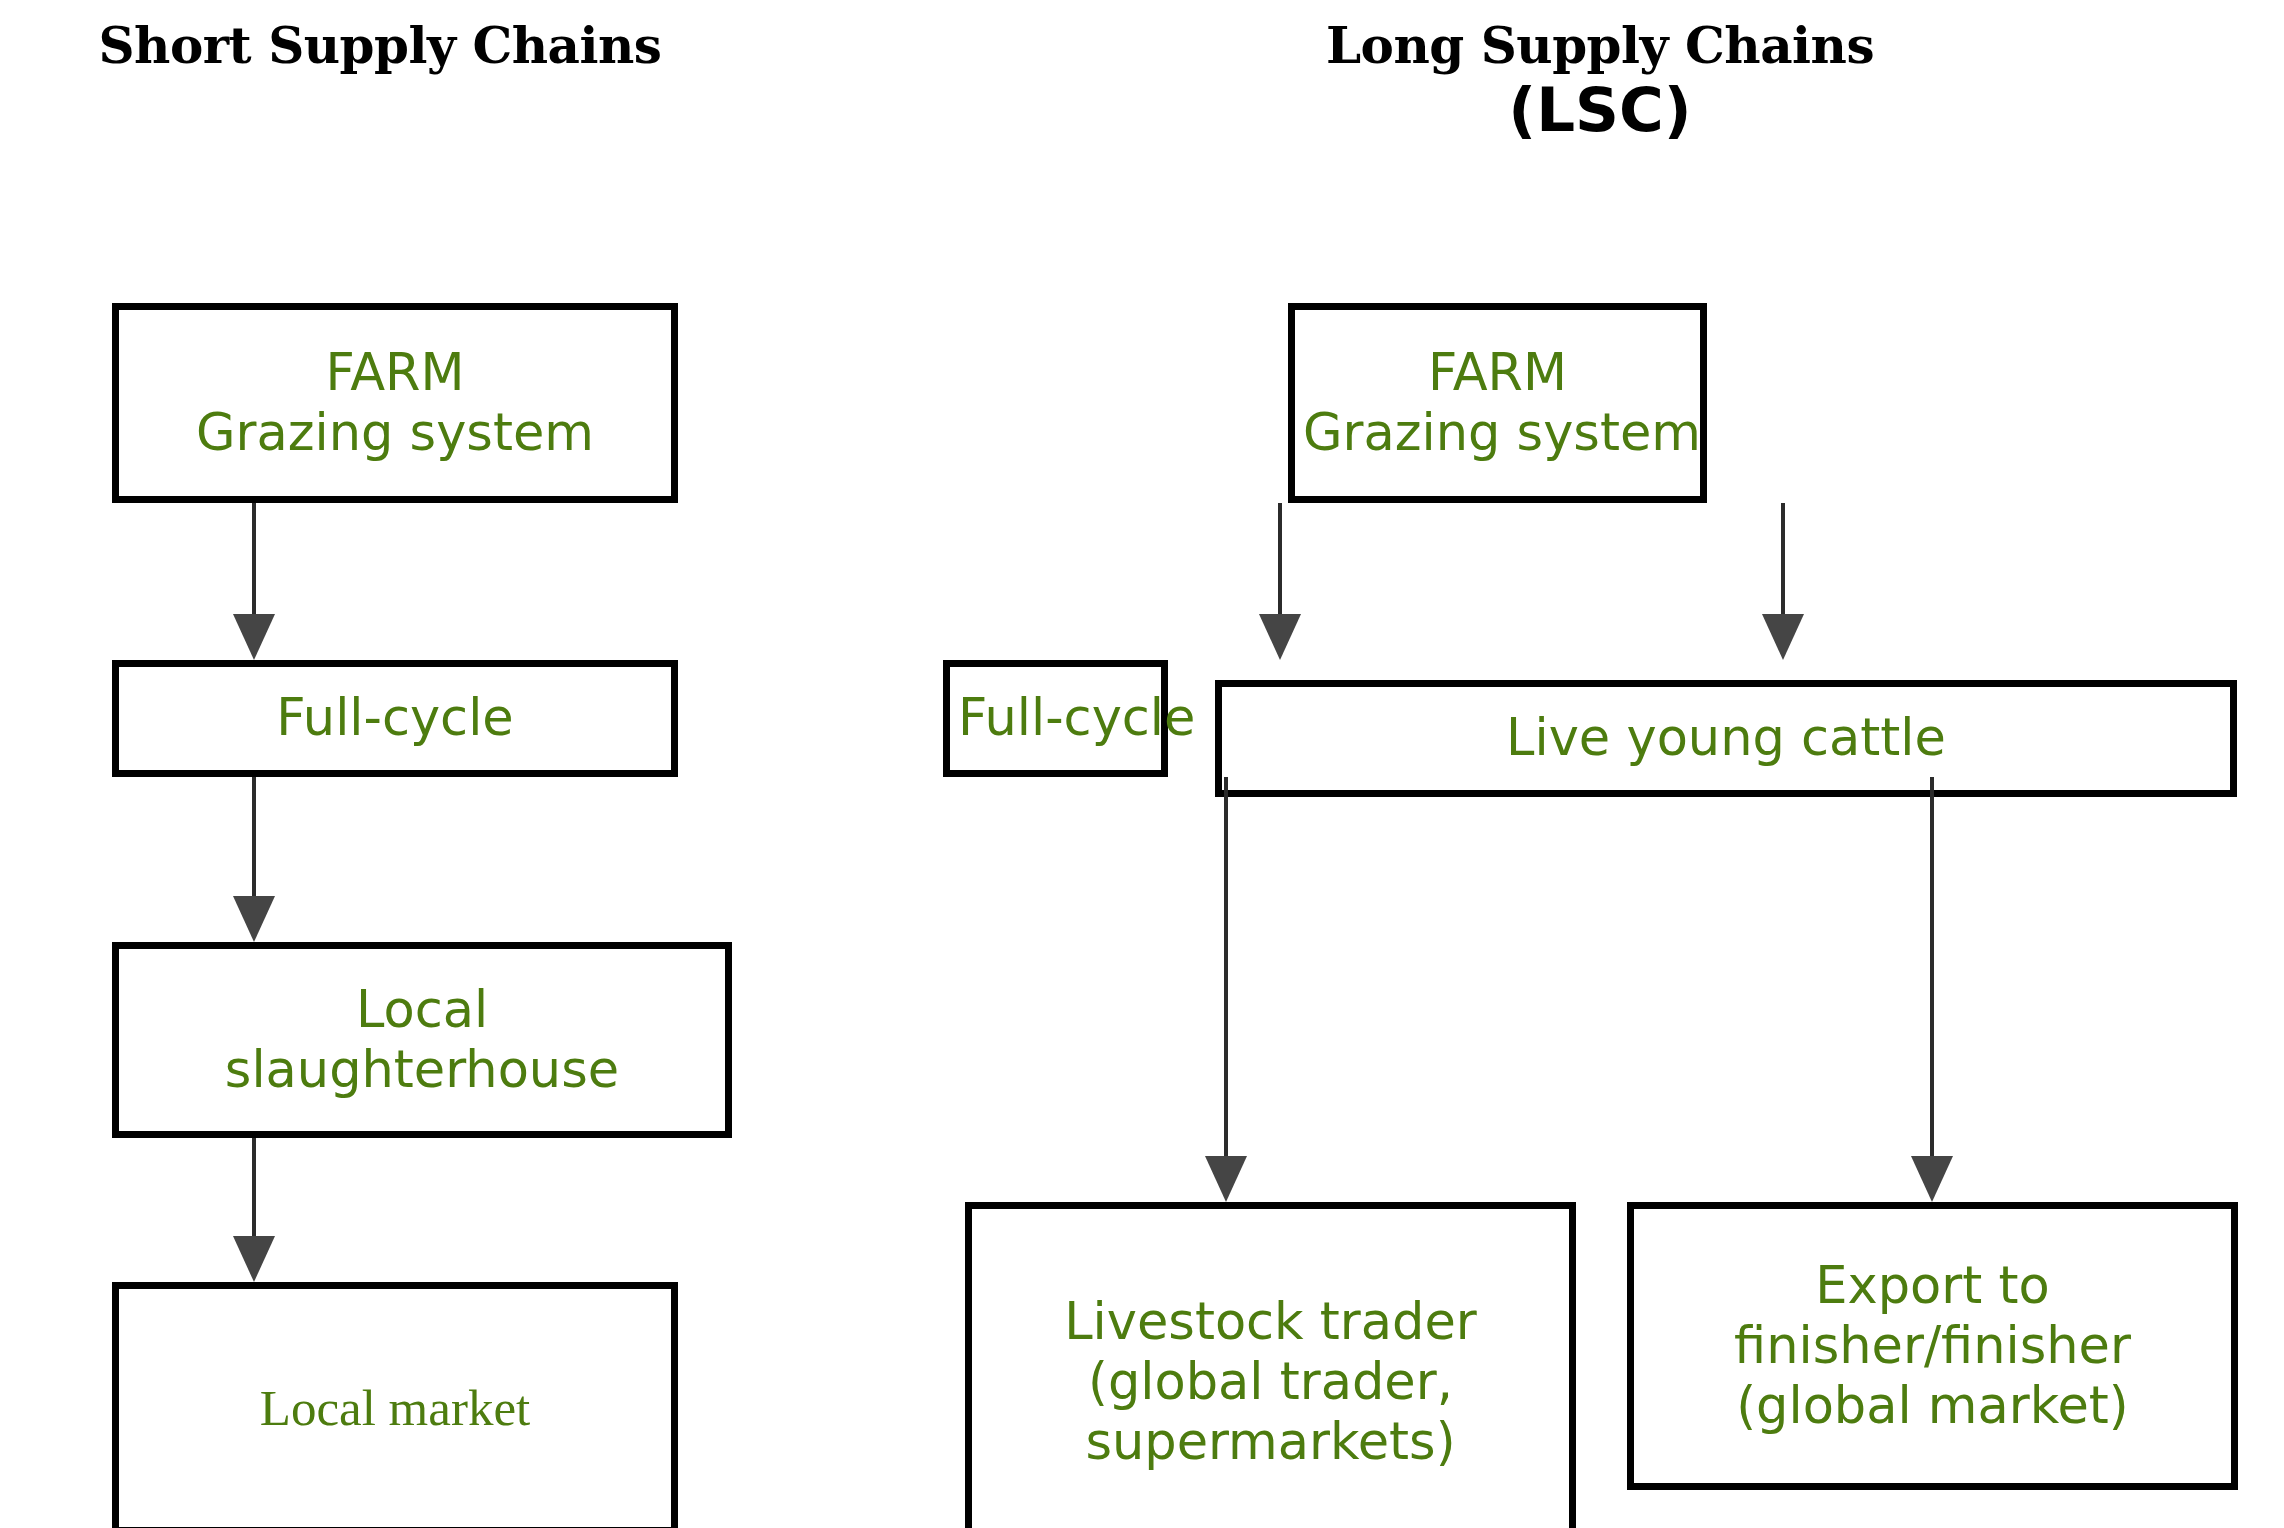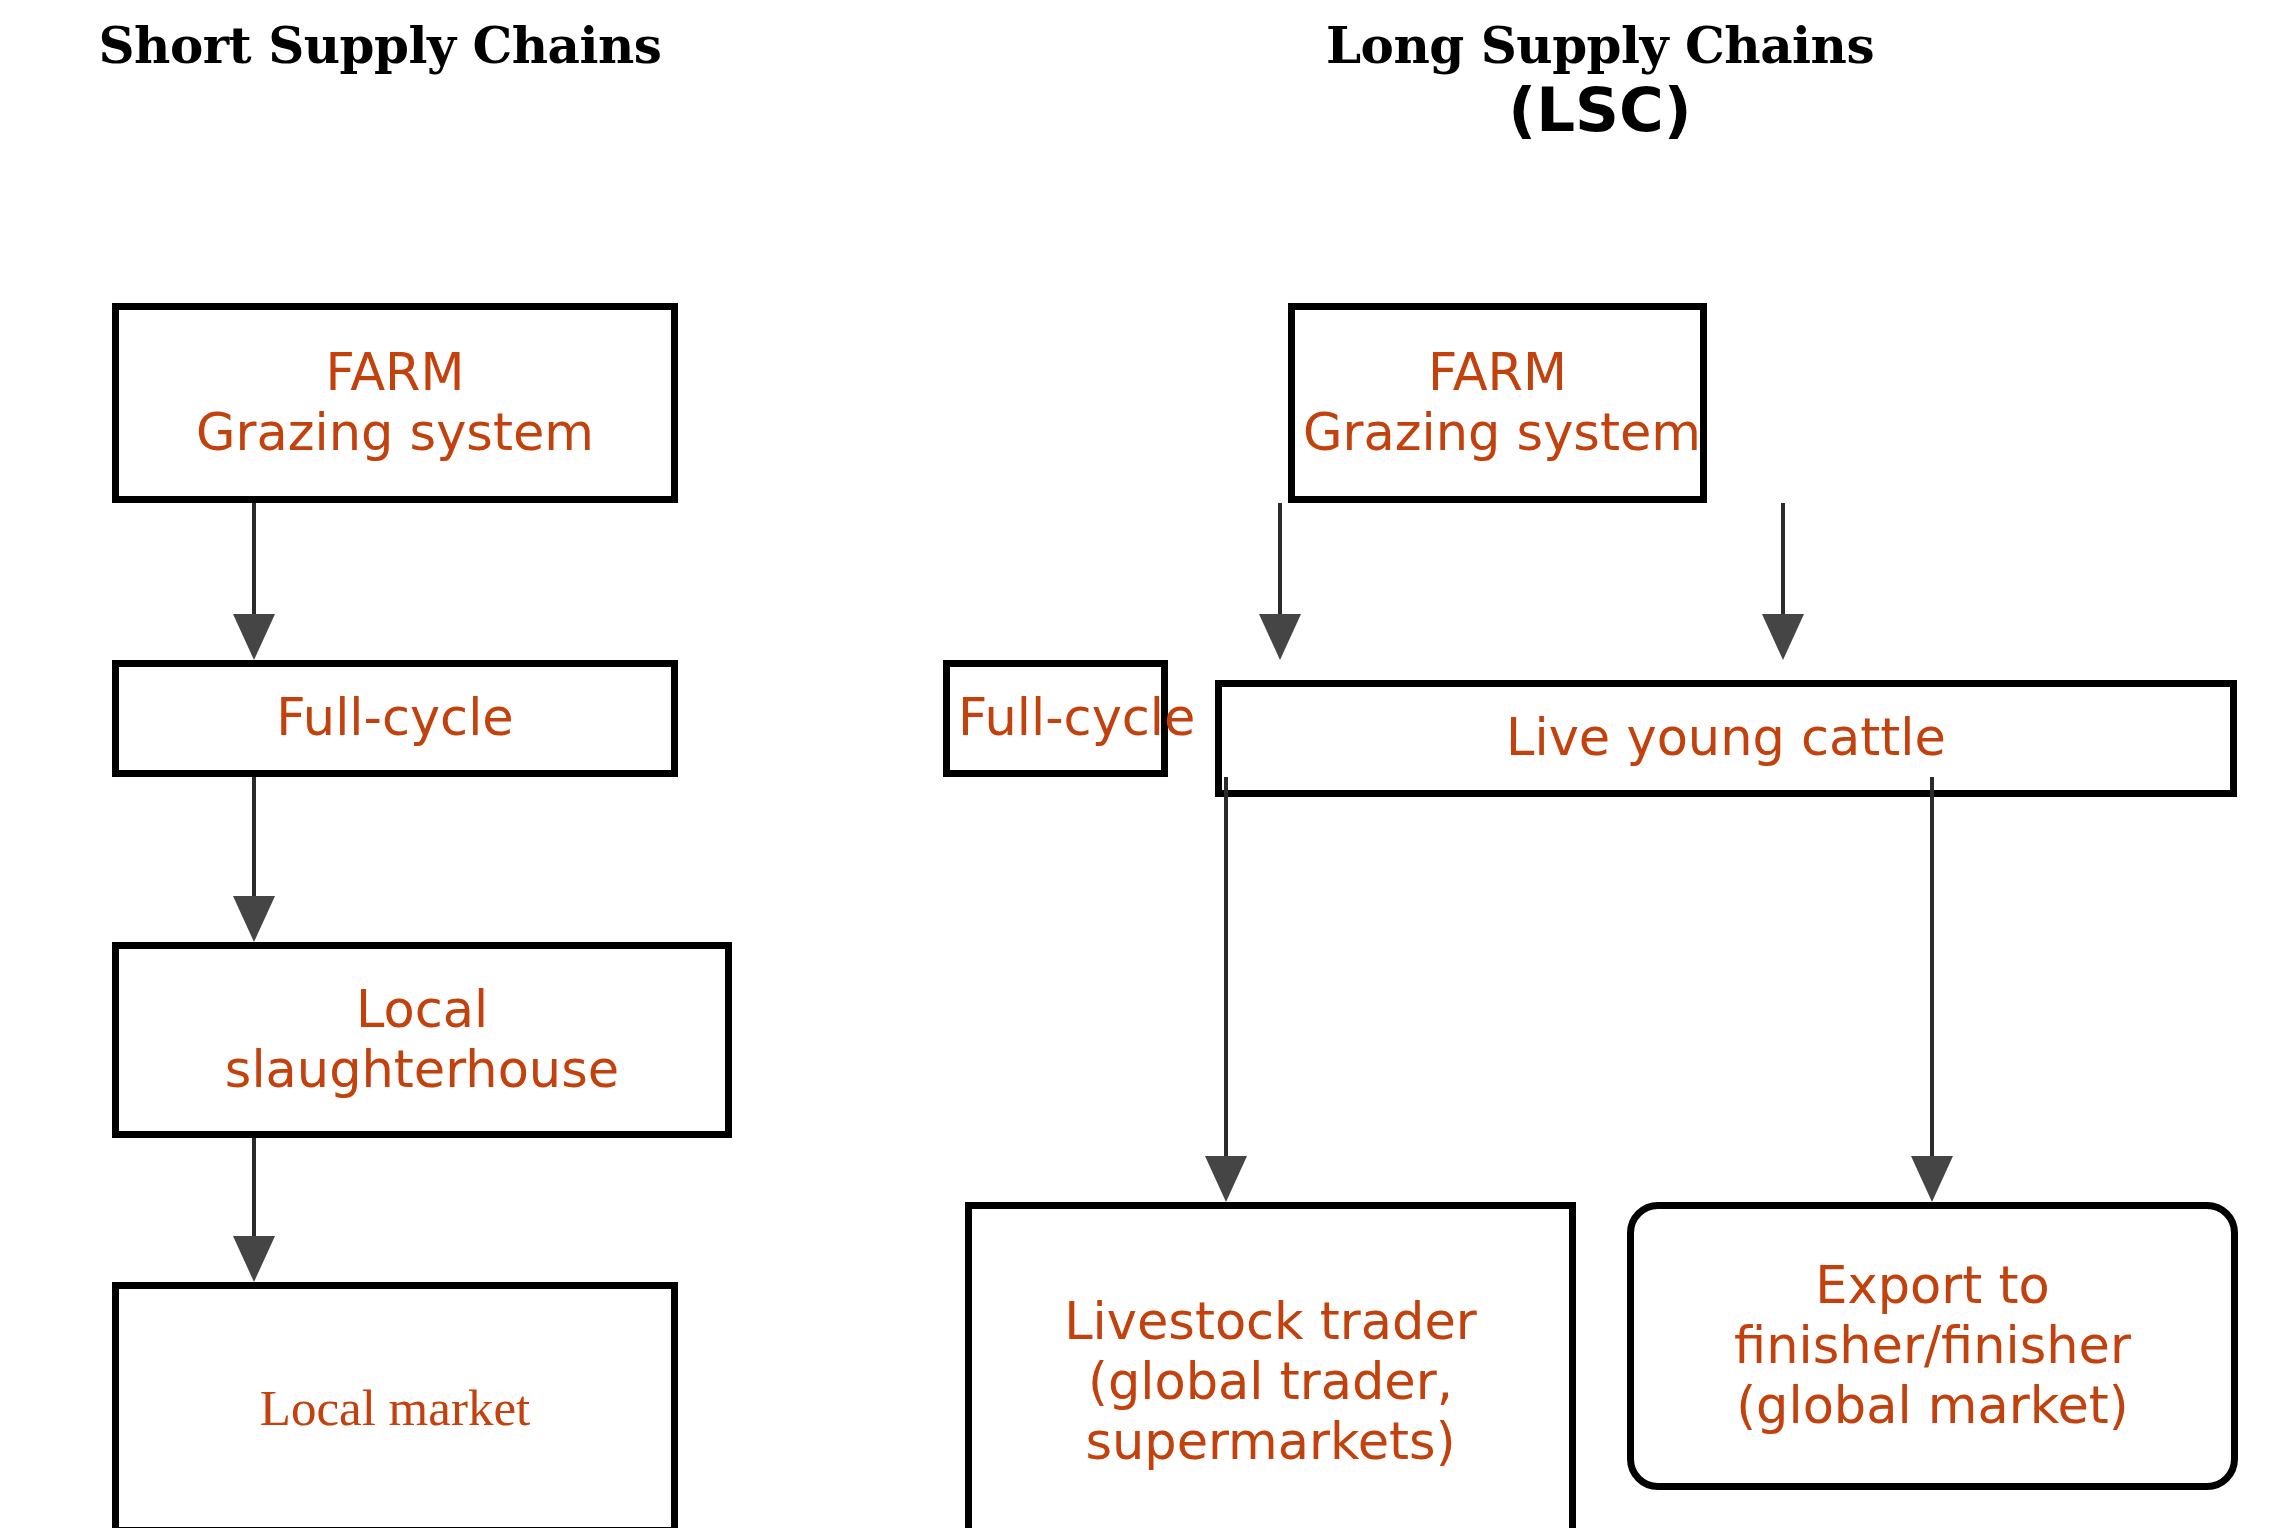--- a/index.html
+++ b/index.html
@@ -41,21 +41,21 @@
   
   .node {
     position: absolute;
     box-sizing: border-box;
     border: 7px solid #000000;
     background: #ffffff;
     display: flex;
     align-items: center;
     justify-content: center;
     text-align: center;
-    color: #c2410c;
+    color: #4d7c0f;
     font-family: "DejaVu Sans", sans-serif;
     font-weight: 400;
     font-size: 51px;
     line-height: 1.18;
     padding: 0 8px;
   }
   .node .lines {
     width: 100%;
   }
   .node .lines span {
@@ -182,21 +182,21 @@
   </div>
 
   <div class="node" style="left:965px; top:1202px; width:611px; height:360px;">
     <div class="lines">
       <span>Livestock trader</span>
       <span>(global trader,</span>
       <span>supermarkets)</span>
     </div>
   </div>
 
-  <div class="node" style="left:1627px; top:1202px; width:611px; height:288px;border-radius:31px;">
+  <div class="node" style="left:1627px; top:1202px; width:611px; height:288px;">
     <div class="lines">
       <span>Export to</span>
       <span>finisher/finisher</span>
       <span>(global market)</span>
     </div>
   </div>
 
 </div>
 
 </body></html>

